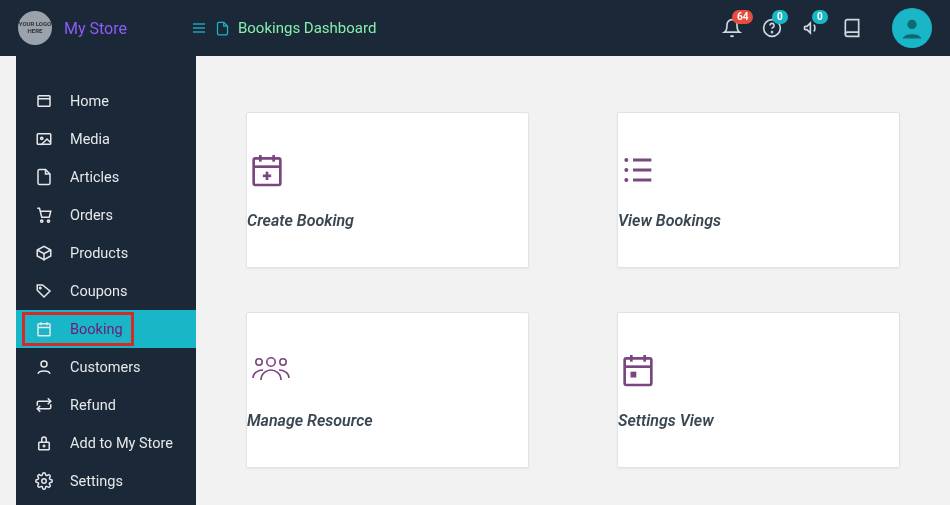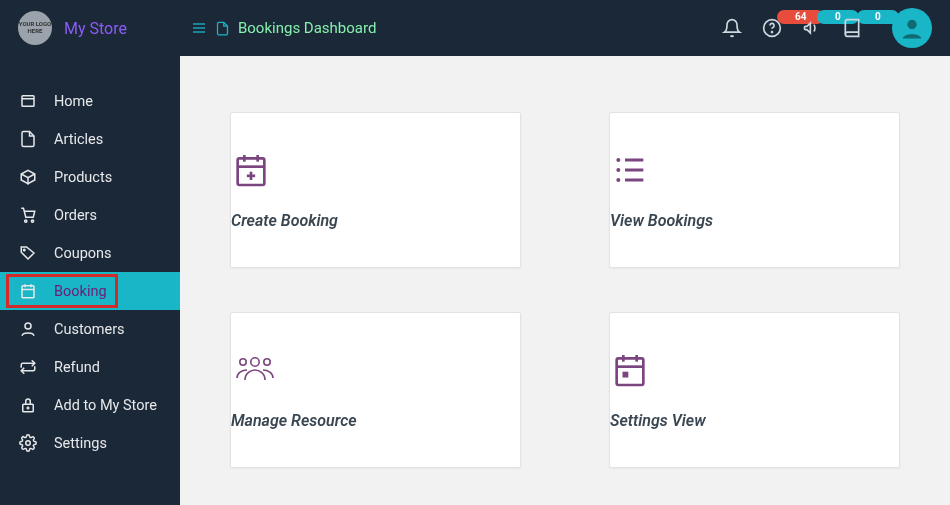--- a/index.html
+++ b/index.html
@@ -31,33 +31,32 @@
   .crumb-area { display: flex; align-items: center; gap: 8px; color: #86efac; font-size: 15px; margin-left: 34px; }
   .crumb-area svg { display: block; }
   .spacer { flex: 1; }
   .top-actions { display: flex; align-items: center; gap: 20px; }
   .top-icon { position: relative; color: #cfd8df; display:flex; align-items:center; cursor:pointer; }
   .badge {
     position: absolute;
     top: -8px; left: 10px;
     background: #e74c3c;
     color: #fff; font-size: 10px; line-height: 1;
-    padding: 2px 18px; border-radius: 8px;
+    padding: 2px 5px; border-radius: 8px;
     font-weight: bold;
-    margin-left: 45px;
   }
   .badge.blue { background: #19b6c8; }
   .avatar {
     width: 40px; height: 40px; border-radius: 50%;
     background: #19b6c8;
     margin-left: 10px;
     display:flex; align-items:center; justify-content:center;
   }
 
-  .layout { display: flex; height: calc(505px - 56px); }
+  .layout { display: flex; height: calc(505px - 56px); padding-left: 16px; }
   .sidebar {
     width: 180px;
     background: #1b2838;
     display: flex; flex-direction: column;
     padding-top: 26px;
   }
   .nav-item {
     display: flex; align-items: center;
     height: 38px;
     padding-left: 18px;
@@ -177,51 +176,61 @@
     <div class="nav-item">
       <span class="icon-slot">
         <svg width="18" height="18" viewBox="0 0 24 24" fill="none" stroke="currentColor" stroke-width="2">
             <rect x="4" y="5" width="16" height="14" rx="1"></rect>
             <line x1="4" y1="9" x2="20" y2="9"></line>
           </svg>
       </span>
       <span>Home</span>
     </div>
 
+    <div class="nav-item">
+      <span class="icon-slot">
+        <svg width="18" height="18" viewBox="0 0 24 24" fill="none" stroke="currentColor" stroke-width="2">
+            <rect x="3" y="5" width="18" height="14" rx="1"></rect>
+            <circle cx="9" cy="11" r="1.5"></circle>
+            <path d="M21 17l-5-5-8 8"></path>
+          </svg>
+      </span>
+      <span>Media</span>
+    </div>
 
     <div class="nav-item">
       <span class="icon-slot">
         <svg width="18" height="18" viewBox="0 0 24 24" fill="none" stroke="currentColor" stroke-width="2">
             <path d="M14 2H6a2 2 0 0 0-2 2v16a2 2 0 0 0 2 2h12a2 2 0 0 0 2-2V8z"></path>
             <polyline points="14 2 14 8 20 8"></polyline>
           </svg>
       </span>
       <span>Articles</span>
+    </div>
+
+    <div class="nav-item">
+      <span class="icon-slot">
+        <svg width="18" height="18" viewBox="0 0 24 24" fill="none" stroke="currentColor" stroke-width="2">
+            <circle cx="9" cy="20" r="1.5"></circle>
+            <circle cx="18" cy="20" r="1.5"></circle>
+            <path d="M3 3h3l3 12h10l2-8H7"></path>
+          </svg>
+      </span>
+      <span>Orders</span>
     </div>
 
     <div class="nav-item">
       <span class="icon-slot">
         <svg width="18" height="18" viewBox="0 0 24 24" fill="none" stroke="currentColor" stroke-width="2">
             <path d="M21 16V8l-9-5-9 5v8l9 5 9-5z"></path>
             <path d="M3 8l9 5 9-5"></path>
             <line x1="12" y1="22" x2="12" y2="13"></line>
           </svg>
       </span>
       <span>Products</span>
-    </div>
-
-    <div class="nav-item">
-      <span class="icon-slot">
-        <svg width="18" height="18" viewBox="0 0 24 24" fill="none" stroke="currentColor" stroke-width="2">
-            <circle cx="9" cy="20" r="1.5"></circle>
-            <circle cx="18" cy="20" r="1.5"></circle>
-            <path d="M3 3h3l3 12h10l2-8H7"></path>
-          </svg>
-      </span>
-      <span>Orders</span>
     </div>
 
     <div class="nav-item">
       <span class="icon-slot">
         <svg width="18" height="18" viewBox="0 0 24 24" fill="none" stroke="currentColor" stroke-width="2">
             <path d="M20 12l-8 8-9-9V4h7l10 8z"></path>
             <circle cx="7" cy="8" r="1"></circle>
           </svg>
       </span>
       <span>Coupons</span>

